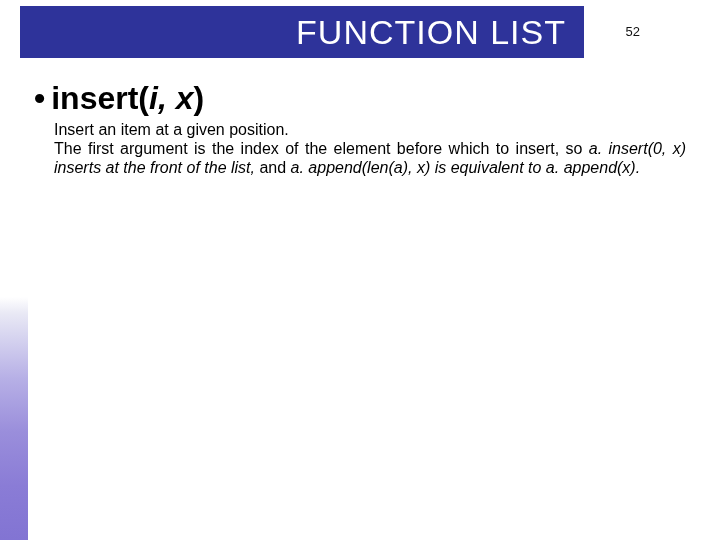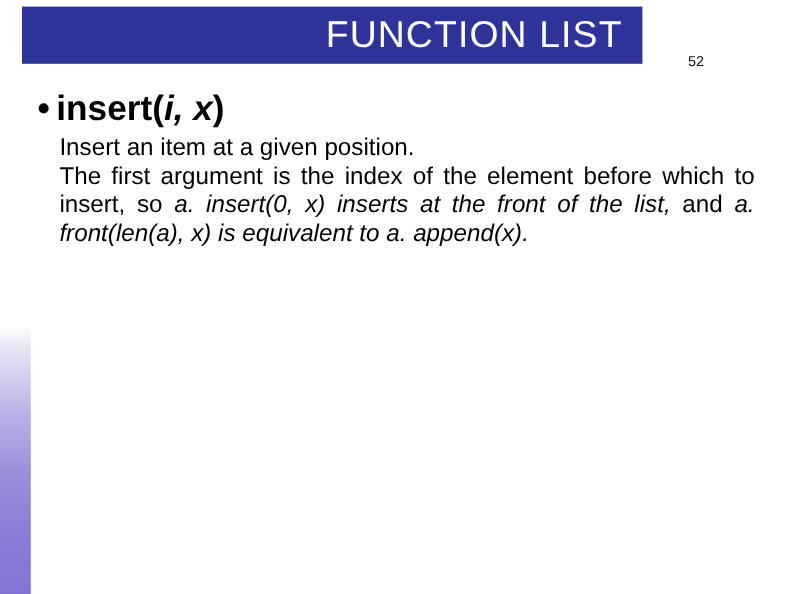--- a/index.html
+++ b/index.html
@@ -28,21 +28,20 @@
     font-size: 34px;
     letter-spacing: 1px;
     font-weight: 400;
   }
   .page-number {
     position: absolute;
     top: 24px;
     right: 80px;
     font-size: 13px;
     color: #111;
-    margin-top: 24px;
   }
   .accent-bar {
     position: absolute;
     left: 0;
     bottom: 0;
     width: 28px;
     height: 100%;
     background: linear-gradient(to bottom,
       rgba(255,255,255,0) 0%,
       rgba(255,255,255,0) 55%,
@@ -62,21 +61,21 @@
   }
   .item1 { margin-bottom: 40px; }
   .bullet-line {
     font-size: 32px;
     font-weight: 700;
     margin-bottom: 4px;
   }
   .bullet-line .bullet { display: inline-block; margin-right: 6px; }
   .bullet-line .italic { font-style: italic; }
   .body-text {
-    font-size: 22px;
+    font-size: 16px;
     line-height: 1.18;
     padding-left: 20px;
     text-align: justify;
   }
   .body-text .italic { font-style: italic; }
   .item2 .body-text { text-align: justify; }
 </style>
 </head>
 <body>
 
@@ -89,20 +88,20 @@
 <div class="page-number">52</div>
 
 <div class="content">
 
   <div class="item1">
     <div class="bullet-line">
       <span class="bullet">•</span><span>insert(</span><span class="italic">i, x</span><span>)</span>
     </div>
     <div class="body-text">
       <span>Insert an item at a given position.</span><br>
-      <span>The first argument is the index of the element before which to insert, so </span><span class="italic">a. insert(0, x) inserts at the front of the list,</span><span> and </span><span class="italic">a. front(len(a), x) is equivalent to </span><span class="italic">a. append(x).</span>
+      <span>The first argument is the index of the element before which to insert, so </span><span class="italic">a. insert(0, x) inserts at the front of the list,</span><span> and </span><span class="italic">a. append(len(a), x) is equivalent to </span><span class="italic">a. append(x).</span>
     </div>
   </div>
 
   <div class="item2">
   </div>
 
 </div>
 
 </body></html>

